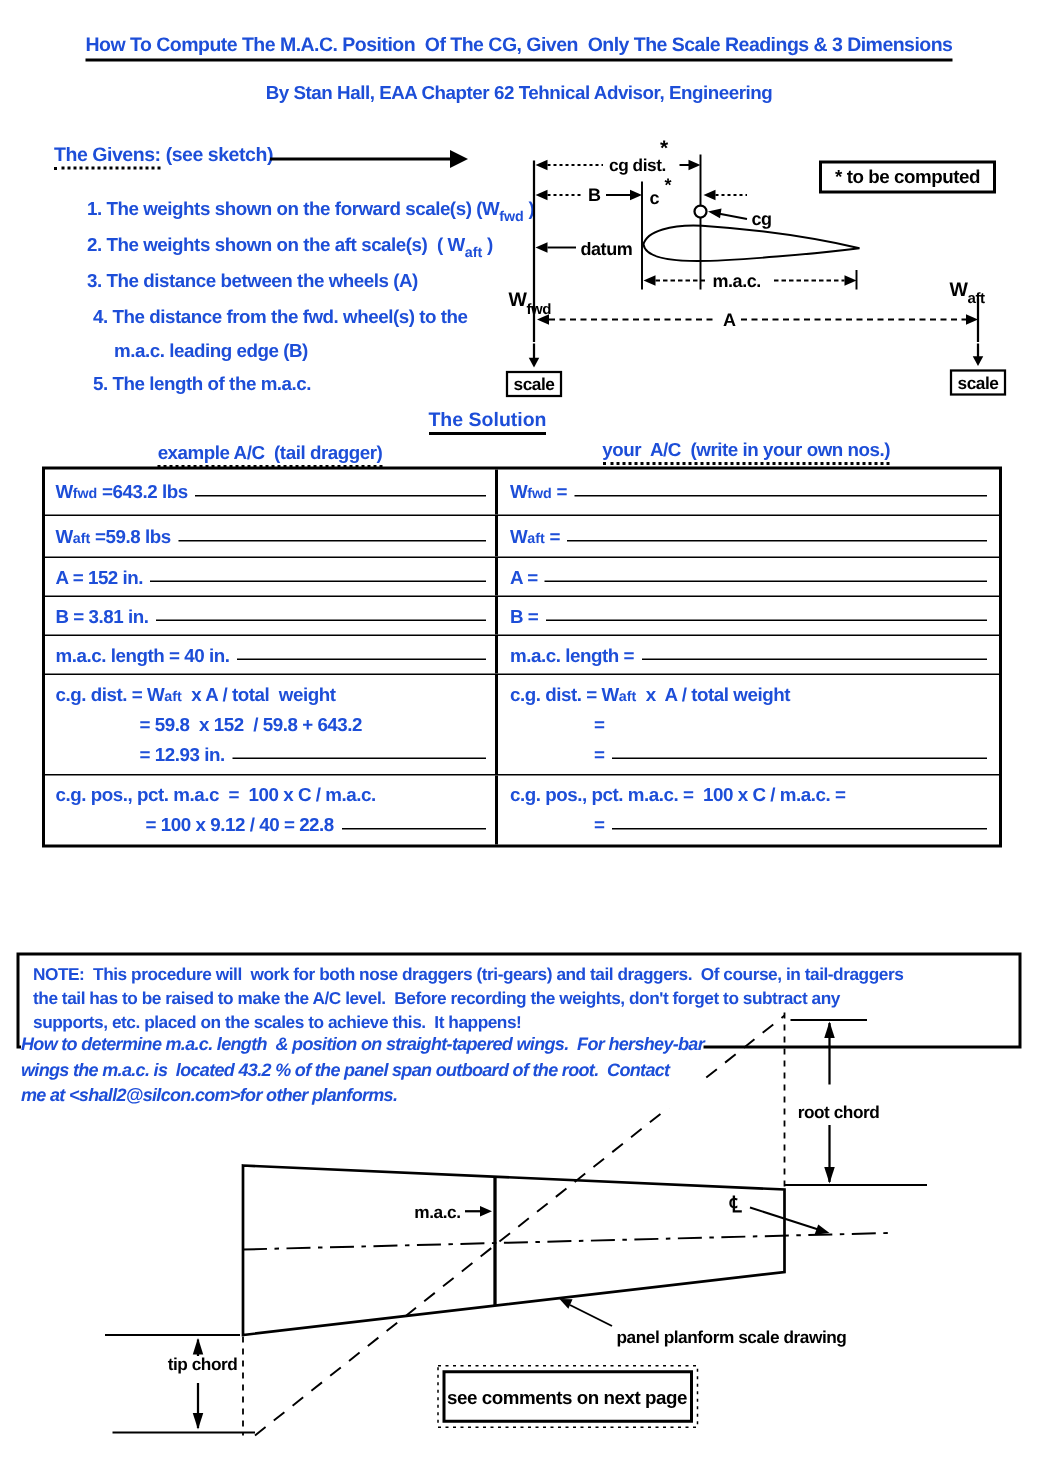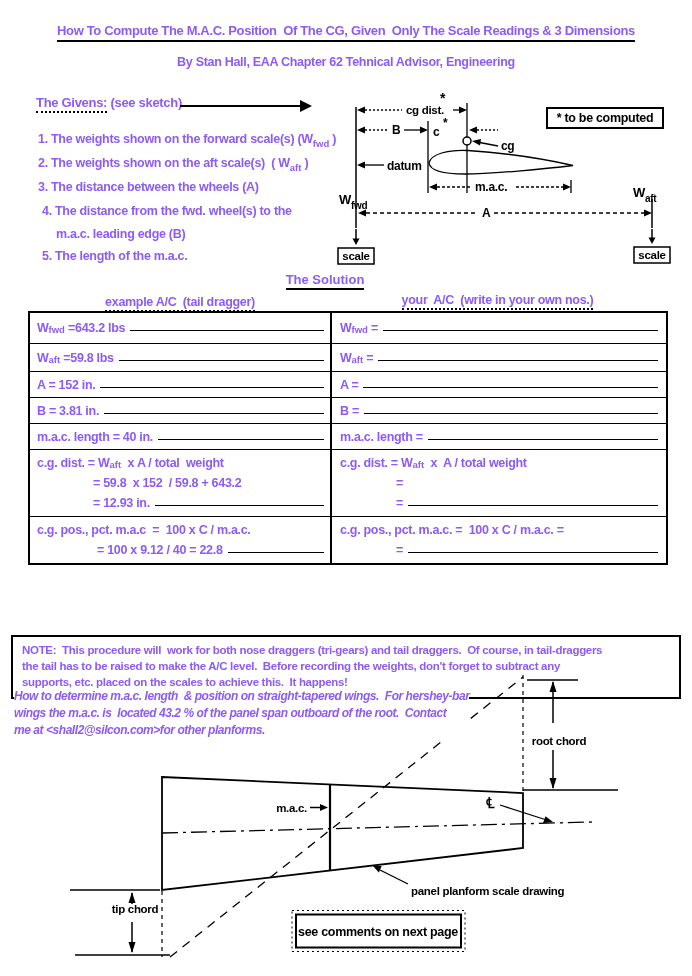--- a/index.html
+++ b/index.html
@@ -1,37 +1,37 @@
 <!DOCTYPE html>
 <html><head>
 <meta charset="utf-8">
 <style>
   * { margin:0; padding:0; box-sizing:border-box; }
   html,body { background:#9a9a9a; }
   .page {
     position:relative; width:692px; height:976px; margin:0 auto;
-    background:#fff; color:#8b5cf6;
+    background:#fff; color:#1d4ed8;
     font-family:"Liberation Sans", sans-serif; font-weight:bold;
     overflow:hidden;
   }
   .abs { position:absolute; }
   .t { white-space:pre; }
 
   
   .title-wrap { left:0; right:0; top:21px; text-align:center; }
   .title-wrap span { display:inline-block; font-size:13px; letter-spacing:-0.35px; border-bottom:2px solid #000; padding-bottom:2px; }
   .byline { left:0; right:0; top:55px; text-align:center; font-size:12.5px; letter-spacing:-0.3px; }
 
   
   .givens-head { left:36px; top:95px; font-size:13px; letter-spacing:-0.3px; }
   .givens-head .u { border-bottom:2px dotted #000; padding-bottom:1px; }
   .givens-arrow-line { left:180px; top:105px; width:122px; height:0; border-top:2px solid #000; }
   .givens-arrow-head { left:300px; top:100px; width:0; height:0;
      border-left:12px solid #000; border-top:6px solid transparent; border-bottom:6px solid transparent; }
-  .gitem { font-size:12.5px; letter-spacing:-0.3px; }
+  .gitem { font-size:12.5px; letter-spacing:-0.3px;margin-left:20px; }
   .sb { font-size:9.5px; vertical-align:-4px; letter-spacing:0; }
 
   
   .sol-head { left:230px; top:272px; width:190px; text-align:center; font-size:13px; }
   .sol-head span { display:inline-block; border-bottom:2px solid #000; padding-bottom:1px; }
   .colhead { font-size:12.5px; letter-spacing:-0.3px; text-align:center; }
   .colhead span { display:inline-block; border-bottom:2px dotted #000; padding-bottom:1px; }
   .colhead-l { left:55px; top:295px; width:250px; }
   .colhead-r { left:355px; top:293px; width:285px; }
 

